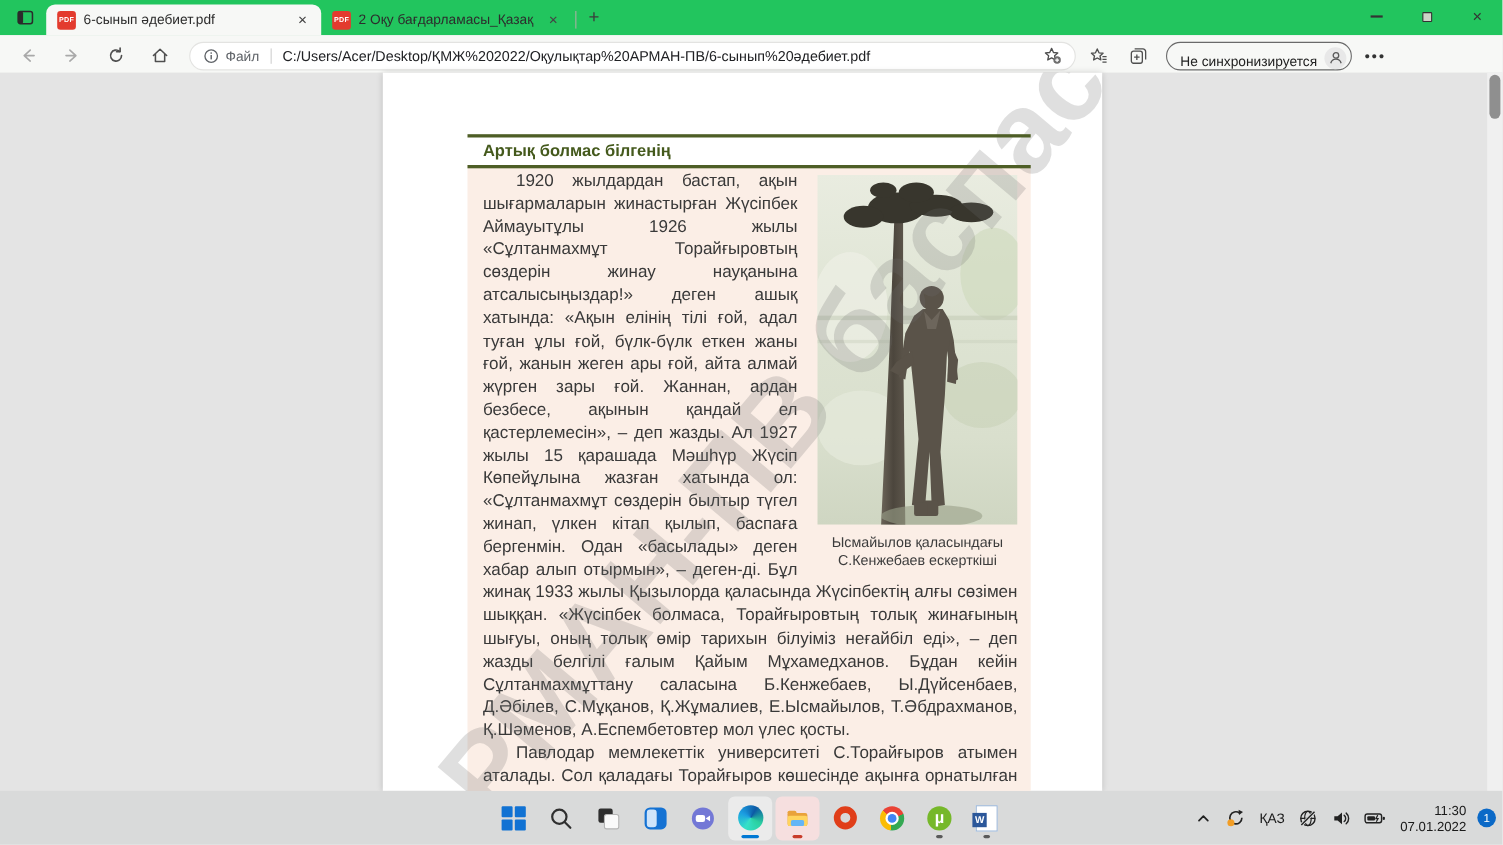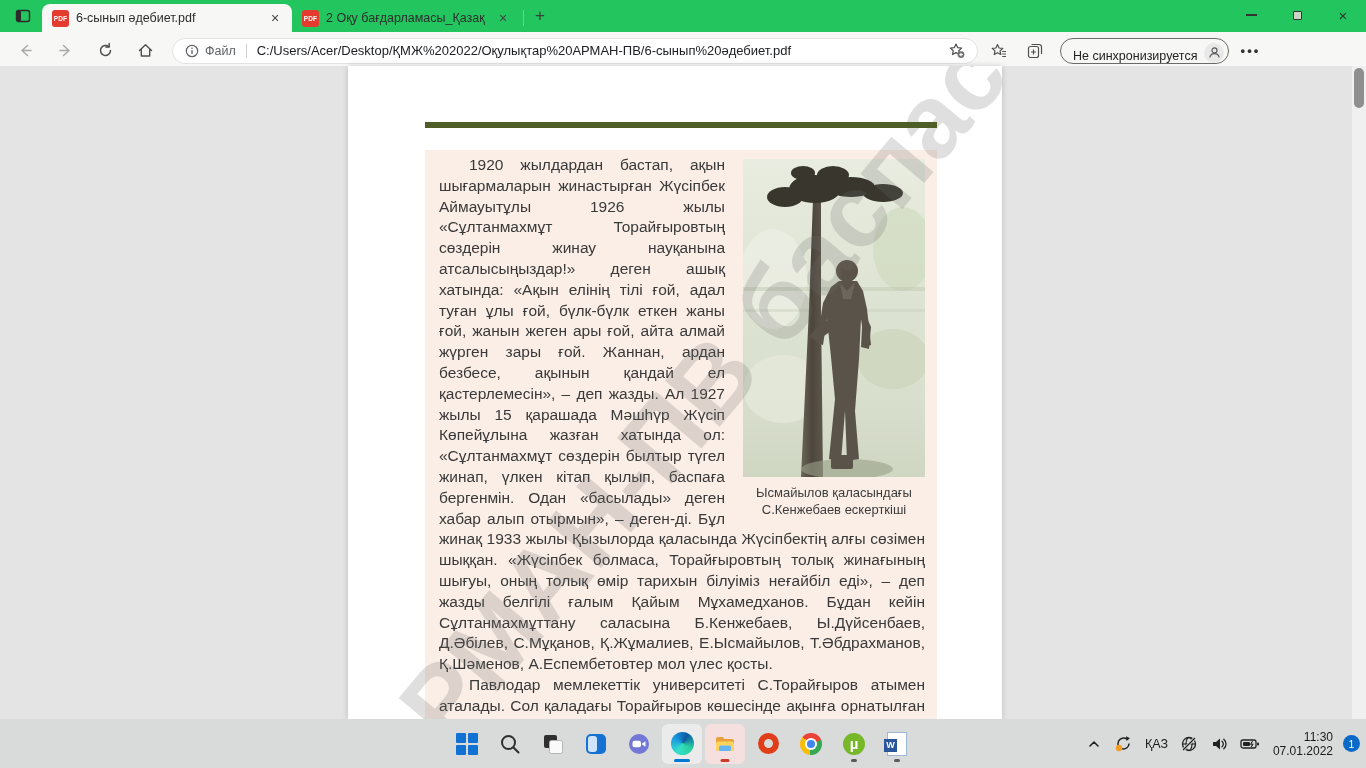--- a/index.html
+++ b/index.html
@@ -220,20 +220,21 @@
     </div>
     <div class="more">•••</div>
   </div>
 
   <div class="viewer">
     <div class="page">
       <div class="watermark">АРМАН-ПВ баспасы</div>
 
       <div class="rubric">
         <div class="line"></div>
+        <div class="rtitle">Артық болмас білгенің</div>
         <div class="line"></div>
       </div>
 
       <div class="block">
         <figure class="fig">
           <svg width="182" height="318" viewBox="0 0 182 318">
             <defs>
               <linearGradient id="bgph" x1="0" y1="0" x2="0" y2="1">
                 <stop offset="0" stop-color="#e9ece0"></stop>
                   <stop offset=".45" stop-color="#dde3d2"></stop>

